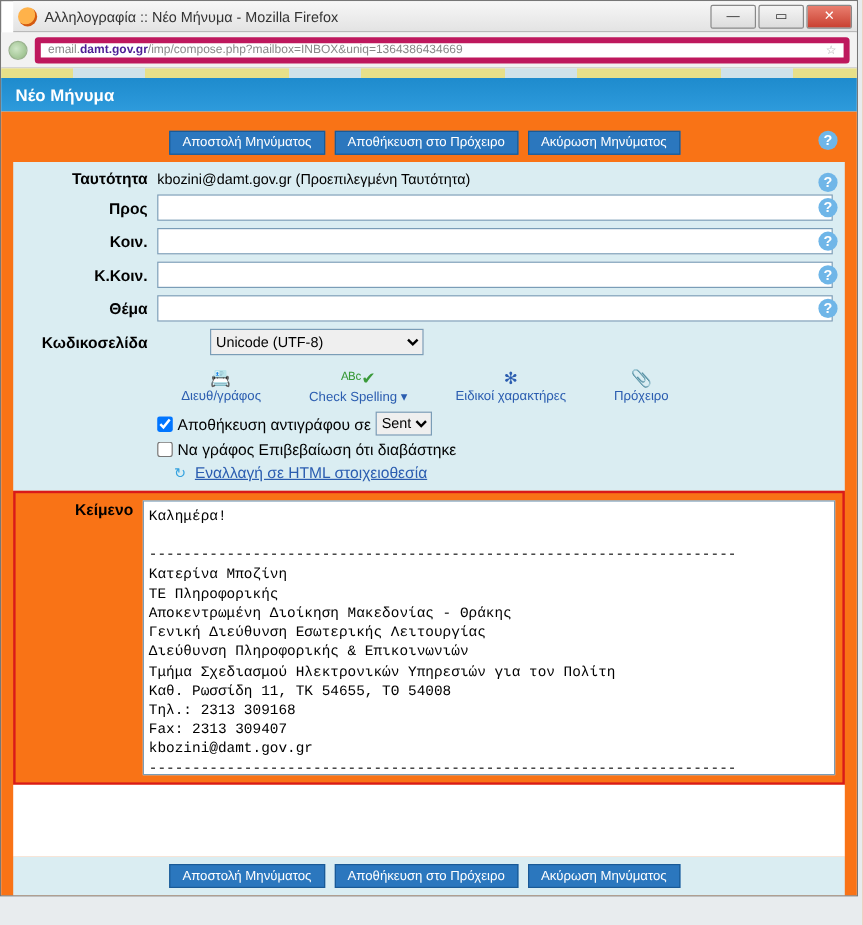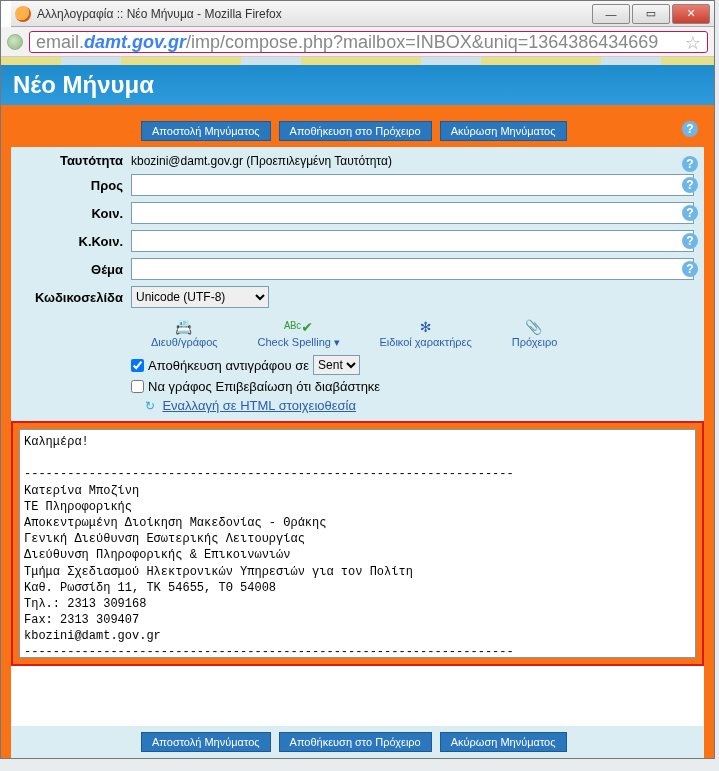--- a/index.html
+++ b/index.html
@@ -52,38 +52,38 @@
     gap:6px;
   }
   .globe {
     width:16px;height:16px;border-radius:50%;
     background: radial-gradient(circle at 40% 40%, #cfe6c6, #8fb77f);
     border:1px solid #9ab28e;
   }
   .url {
     flex:1;
     height:22px;
-    border:1px solid #be185d;
+    border:5px solid #be185d;
     border-radius:3px;
     background:#fff;
     padding:0 6px;
     display:flex; 
-    font-size:18px; color:#555;
-  }
-  .url .dark { color:#3b82f6; font-weight:bold;font-style:italic; }
+    font-size:10px; color:#555;
+  }
+  .url .dark { color:#4c1d95; font-weight:bold; }
   .url .light { color:#888; }
   .url-star { margin-left:auto; color:#aaa; }
   .stripe {
     height:8px;
     background: repeating-linear-gradient(90deg,#e7e089 0 60px,#cfe2ea 60px 120px,#e7e089 120px 180px);
   }
   .page-header {
     background: linear-gradient(#1e8bcd,#2e9bdc);
     color:#fff;
-    font-size:24px;
+    font-size:14px;
     font-weight:bold;
     padding:6px 12px;
   }
   .content {
     padding: 10px 10px 0 10px;
     background:#f97316;
   }
   .btn-row {
     display:flex;
     gap:8px;
@@ -179,23 +179,24 @@
     font-family: "Courier New", monospace;
     font-size:12px;
     padding:4px;
     resize:none;
     white-space:pre;
     overflow:hidden;
     line-height:1.35;
   }
   .bottom-spacer{ height:60px; background:#fff; }
   select.enc {
-    width:138px; height:22px;
+    width:178px; height:22px;
     border:1px solid #7a9db7;
     font-size:12px;
+    margin-left:44px;
   }
 </style>
 </head>
 <body>
 
 <div class="window">
 
   <div class="titlebar">
     <span class="ff-icon"></span>
     <span class="title-text">Αλληλογραφία :: Νέο Μήνυμα - Mozilla Firefox</span>
@@ -300,20 +301,21 @@
         <span>Να γράφος Επιβεβαίωση ότι διαβάστηκε</span>
       </div>
 
       <div class="html-link">
         <span class="rico">↻</span>
         <a href="#">Εναλλαγή σε HTML στοιχειοθεσία</a>
       </div>
     </div>
 
     <div class="body-area">
+      <div class="label">Κείμενο</div>
       <textarea style="">Καλημέρα!
 
 --------------------------------------------------------------------
 Κατερίνα Μποζίνη
 ΤΕ Πληροφορικής
 Αποκεντρωμένη Διοίκηση Μακεδονίας - Θράκης
 Γενική Διεύθυνση Εσωτερικής Λειτουργίας
 Διεύθυνση Πληροφορικής &amp; Επικοινωνιών
 Τμήμα Σχεδιασμού Ηλεκτρονικών Υπηρεσιών για τον Πολίτη
 Καθ. Ρωσσίδη 11, ΤΚ 54655, ΤΘ 54008

